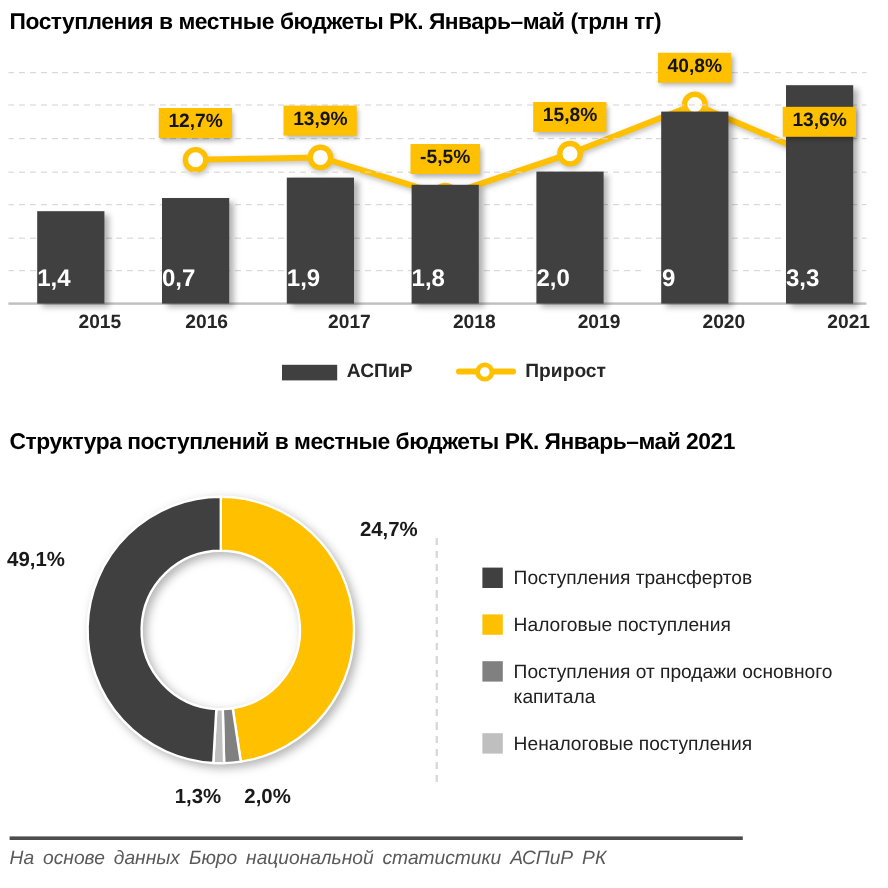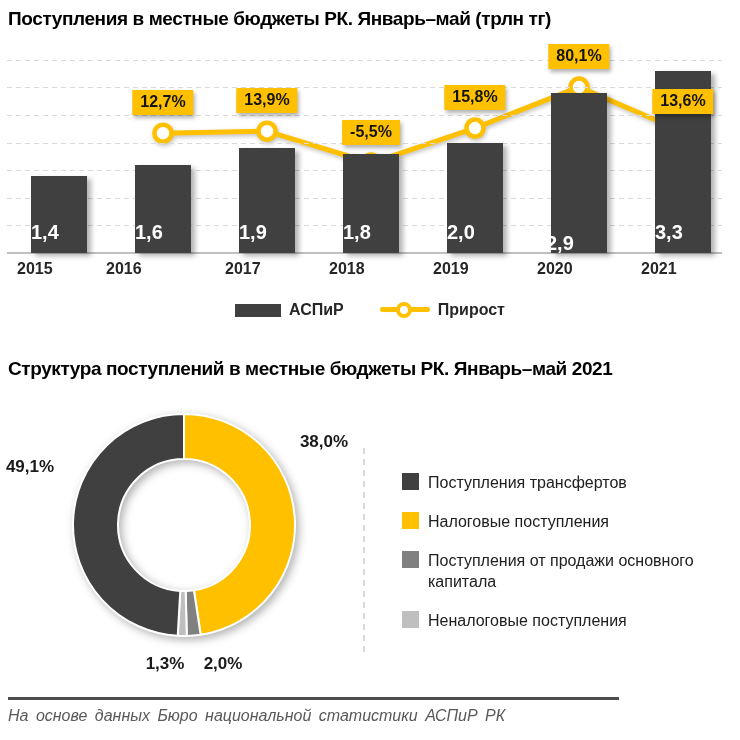--- a/index.html
+++ b/index.html
@@ -11,21 +11,21 @@
   #title1{top:8px;}
   #title2{top:358px;}
 
   
   #chart1{position:absolute;left:0;top:0;width:740px;height:292px;}
   .gridline{position:absolute;left:7px;width:715px;height:1px;
             background:repeating-linear-gradient(to right,#d9d9d9 0 5px,transparent 5px 9px);}
   .axis-line{position:absolute;left:7px;width:715px;height:2px;background:#bfbfbf;}
   .bar{position:absolute;width:56px;background:#404040;box-shadow:4px 3px 5px rgba(0,0,0,0.30);}
   .bar-label{position:absolute;width:44px;text-align:left;font-size:20px;font-weight:bold;color:#ffffff;}
-  .x-label{position:absolute;width:84px;text-align:left;font-size:16px;font-weight:bold;color:#262626;}
+  .x-label{position:absolute;width:84px;text-align:right;font-size:16px;font-weight:bold;color:#262626;}
   #line-svg{position:absolute;left:0;top:0;pointer-events:none;
             filter:drop-shadow(1px 2px 2px rgba(0,0,0,0.25));}
   .callout{position:absolute;transform:translateX(-50%);background:#FFC000;color:#141414;
            font-size:16px;font-weight:bold;padding:3px 8px 4px;white-space:nowrap;
            box-shadow:2px 3px 4px rgba(0,0,0,0.30);}
 
   
   #legend1{position:absolute;left:0;top:301px;width:740px;display:flex;
            justify-content:center;align-items:center;gap:36px;
            font-size:16px;font-weight:bold;color:#262626;}
@@ -78,42 +78,42 @@
       <div class="gridline" style="top: 170.2px;"></div>
       <div class="gridline" style="top: 142.6px;"></div>
       <div class="gridline" style="top: 115px;"></div>
       <div class="gridline" style="top: 87.4px;"></div>
       <div class="gridline" style="top: 59.8px;"></div>
       <div class="axis-line" style="top: 252px;"></div>
       <div class="bar" style="left: 31px; top: 175.72px; height: 77.28px; background: rgb(64, 64, 64);"></div>
       <div class="bar-label" style="left: 31px; top: 221px;">1,4</div>
       <div class="x-label" style="left: 17px; top: 260px;">2015</div>
       <div class="bar" style="left: 135px; top: 164.68px; height: 88.32px; background: rgb(64, 64, 64);"></div>
-      <div class="bar-label" style="left: 135px; top: 221px;">1,6</div>
+      <div class="bar-label" style="left: 135px; top: 221px;">0,7</div>
       <div class="x-label" style="left: 106px; top: 260px;">2016</div>
       <div class="bar" style="left: 239px; top: 148.12px; height: 104.88px; background: rgb(64, 64, 64);"></div>
       <div class="bar-label" style="left: 239px; top: 221px;">1,9</div>
       <div class="x-label" style="left: 225px; top: 260px;">2017</div>
       <div class="bar" style="left: 343px; top: 153.64px; height: 99.36px; background: rgb(64, 64, 64);"></div>
       <div class="bar-label" style="left: 343px; top: 221px;">1,8</div>
       <div class="x-label" style="left: 329px; top: 260px;">2018</div>
       <div class="bar" style="left: 447px; top: 142.6px; height: 110.4px; background: rgb(64, 64, 64);"></div>
       <div class="bar-label" style="left: 447px; top: 221px;">2,0</div>
       <div class="x-label" style="left: 433px; top: 260px;">2019</div>
       <div class="bar" style="left: 551px; top: 92.92px; height: 160.08px; background: rgb(64, 64, 64);"></div>
-      <div class="bar-label" style="left: 546px; top: 221px; margin-top: 11px;">2,9</div>
+      <div class="bar-label" style="left: 535px; top: 221px;">2,9</div>
       <div class="x-label" style="left: 537px; top: 260px;">2020</div>
       <div class="bar" style="left: 655px; top: 70.84px; height: 182.16px; background: rgb(64, 64, 64);"></div>
       <div class="bar-label" style="left: 655px; top: 221px;">3,3</div>
       <div class="x-label" style="left: 641px; top: 260px;">2021</div>
       <div class="callout" style="left: 163px; top: 90.152px;">12,7%</div>
       <div class="callout" style="left: 267px; top: 88.184px;">13,9%</div>
       <div class="callout" style="left: 371px; top: 120px;">-5,5%</div>
       <div class="callout" style="left: 475px; top: 85.068px;">15,8%</div>
-      <div class="callout" style="left: 579px; top: 44.068px;">80,1%</div>
+      <div class="callout" style="left: 579px; top: 44.068px;">40,8%</div>
       <div class="callout" style="left: 683px; top: 88.676px;">13,6%</div>
     </div>
 
   <div id="legend1">
     <div class="leg1-item">
       <span class="swatch-bar"></span>
       <span>АСПиР</span>
     </div>
     <div class="leg1-item">
       <span class="swatch-line">
@@ -148,21 +148,21 @@
         <div class="leg2-item">
           <span class="leg2-swatch" style="background: rgb(128, 128, 128);"></span>
           <span class="leg2-text">Поступления от продажи основного капитала</span>
         </div>
         <div class="leg2-item">
           <span class="leg2-swatch" style="background: rgb(191, 191, 191);"></span>
           <span class="leg2-text">Неналоговые поступления</span>
         </div>
       </div>
   <div class="pie-label" style="left: 30px; top: 77px;">49,1%</div>
-      <div class="pie-label" style="left: 324px; top: 52px;">38,0%</div>
+      <div class="pie-label" style="left: 324px; top: 52px;">24,7%</div>
       <div class="pie-label" style="left: 223px; top: 274px;">2,0%</div>
       <div class="pie-label" style="left: 165px; top: 274px;">1,3%</div>
     </div>
 
   <div id="footer-rule"></div>
   <div id="source">На основе данных Бюро национальной статистики АСПиР РК</div>
 
 </div>
 
 </body></html>

